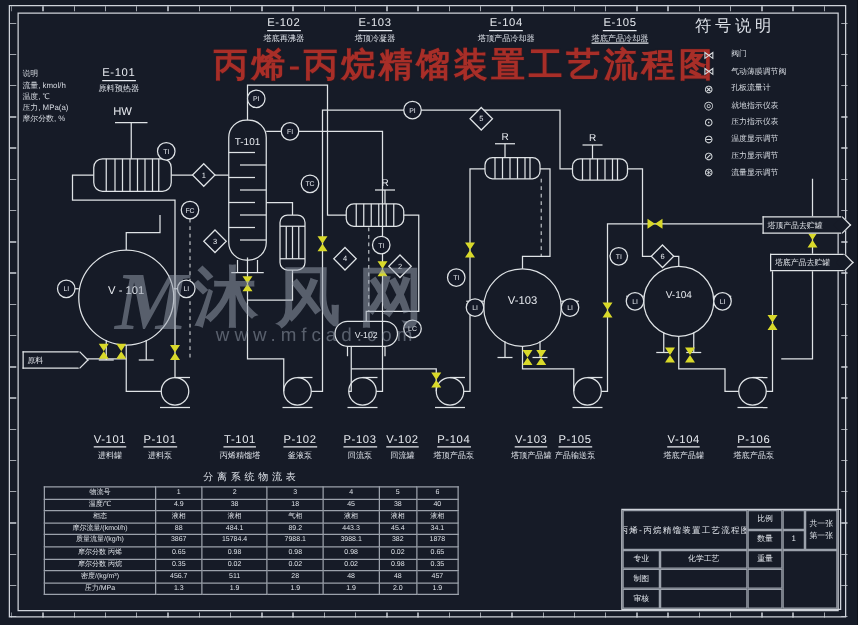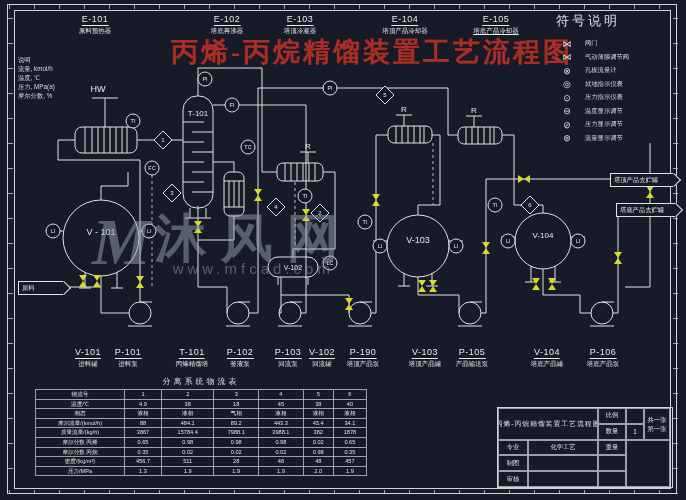--- a/index.html
+++ b/index.html
@@ -391,21 +391,21 @@
           <path d="M-6,-4 L-6,4 L6,-4 L6,4 Z" fill="#d9d92a"></path>
         </g>
         <g transform="translate(650,192) rotate(90)">
           <path d="M-6,-4 L-6,4 L6,-4 L6,4 Z" fill="#d9d92a"></path>
         </g>
       </g>
   </svg>
 
   <div class="top-labels">
 
-      <div class="eq" style="left: 95px;">
+      <div class="eq" style="left: 95px; margin-top: 40px;">
         <div class="code">E-101</div>
         <div class="nm">原料预热器</div>
       </div>
 
       <div class="eq" style="left: 227px;">
         <div class="code">E-102</div>
         <div class="nm">塔底再沸器</div>
       </div>
 
       <div class="eq" style="left: 300px; text-align: center;">
@@ -517,30 +517,30 @@
         <div class="code">P-103</div>
         <div class="nm">回流泵</div>
       </div>
 
       <div class="eq" style="left: 322px;">
         <div class="code">V-102</div>
         <div class="nm">回流罐</div>
       </div>
 
       <div class="eq" style="left: 363px;">
-        <div class="code">P-190</div>
+        <div class="code">P-104</div>
         <div class="nm">塔顶产品泵</div>
       </div>
 
       <div class="eq" style="left: 425px;">
         <div class="code">V-103</div>
         <div class="nm">塔顶产品罐</div>
       </div>
 
-      <div class="eq" style="left: 472px;">
+      <div class="eq" style="left: 460px;">
         <div class="code">P-105</div>
         <div class="nm">产品输送泵</div>
       </div>
 
       <div class="eq" style="left: 547px;">
         <div class="code">V-104</div>
         <div class="nm">塔底产品罐</div>
       </div>
 
       <div class="eq" style="left: 603px;">

